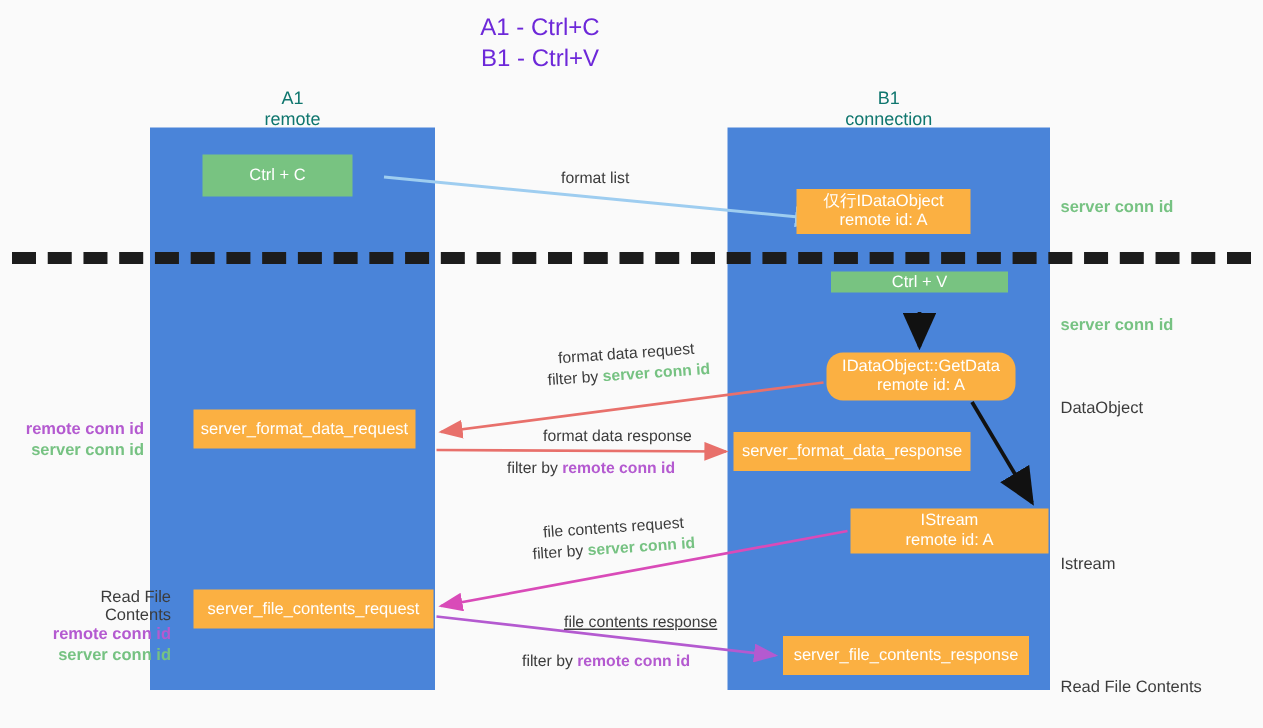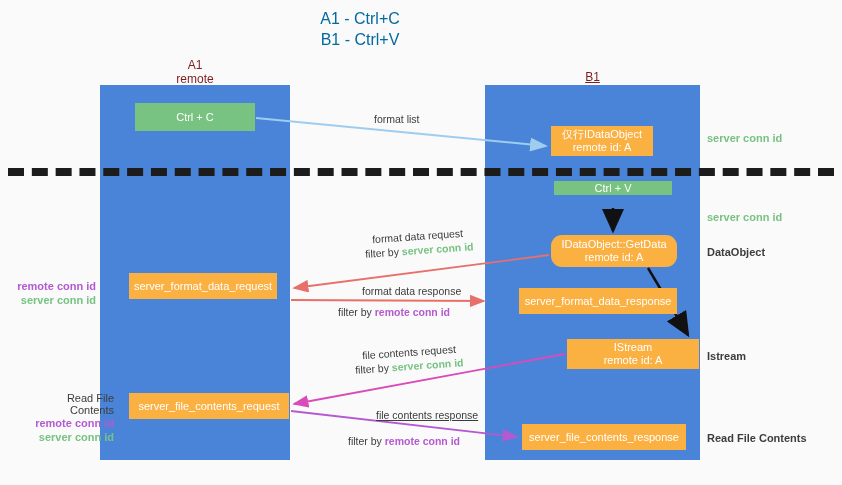--- a/index.html
+++ b/index.html
@@ -15,34 +15,34 @@
     font-family: "Liberation Sans", sans-serif;
     overflow: hidden;
   }
   .abs { position: absolute; }
 
   
   #title {
     left: 0; top: 8px;
     width: 720px;
     text-align: center;
-    color: #0369a1;
+    color: #6d28d9;
     font-size: 16px;
     line-height: 21px;
   }
 
   
   .col-head {
     text-align: center;
-    color: #7f1d1d;
+    color: #0f766e;
     font-size: 12px;
     line-height: 14px;
   }
   #head-a1 { left: 100px; top: 58px; width: 190px; }
-  #head-b1 { left: 485px; top: 70px; width: 215px; text-decoration: underline; }
+  #head-b1 { left: 485px; top: 58px; width: 215px; }
 
   
   .lane {
     background: #4a84d9;
     top: 85px;
     height: 375px;
   }
   #lane-a1 { left: 100px; width: 190px; }
   #lane-b1 { left: 485px; width: 215px; }
 
@@ -63,39 +63,39 @@
     flex-direction: column;
     align-items: center;
     justify-content: center;
     box-sizing: border-box;
     padding: 2px 4px;
   }
   .box.green  { background: #78c381; }
   .box.orange { background: #fbb košt; }
   .box.orange { background: #fbb042; }
 
-  #box-ctrl-c   { left: 135px; top: 103px; width: 120px; height: 28px; }
-  #box-idataobj { left: 551px; top: 126px; width: 102px; height: 30px; }
+  #box-ctrl-c   { left: 135px; top: 103px; width: 100px; height: 28px; }
+  #box-idataobj { left: 531px; top: 126px; width: 116px; height: 30px; }
   #box-ctrl-v   { left: 554px; top: 181px; width: 118px; height: 14px; }
   #box-getdata  { left: 551px; top: 235px; width: 126px; height: 32px; border-radius: 11px; }
   #box-fmt-req  { left: 129px; top: 273px; width: 148px; height: 26px; }
-  #box-fmt-resp { left: 489px; top: 288px; width: 158px; height: 26px; margin-left: 30px; }
+  #box-fmt-resp { left: 489px; top: 288px; width: 158px; height: 26px; }
   #box-istream  { left: 567px; top: 339px; width: 132px; height: 30px; }
   #box-file-req { left: 129px; top: 393px; width: 160px; height: 26px; }
   #box-file-resp{ left: 522px; top: 424px; width: 164px; height: 26px; }
 
   
   .side {
     font-size: 11px;
     line-height: 14px;
     font-weight: bold;
   }
   .green-txt  { color: #76c282; }
   .purple-txt { color: #b45ad0; }
-  .dark-txt   { color: #3c3c3c; font-weight: bold; }
+  .dark-txt   { color: #3c3c3c; font-weight: normal; margin-top: 20px; }
 
   #side-server-1 { left: 707px; top: 131px; }
   #side-server-2 { left: 707px; top: 210px; }
   #side-dataobject { left: 707px; top: 245px; }
   #side-istream { left: 707px; top: 349px; }
   #side-writefile { left: 707px; top: 431px; }
 
   #side-left-1 { left: 10px; top: 279px; width: 86px; text-align: right; }
   #side-readfile { left: 26px; top: 392px; width: 88px; text-align: right; font-size: 11px; color:#3c3c3c; }
 

